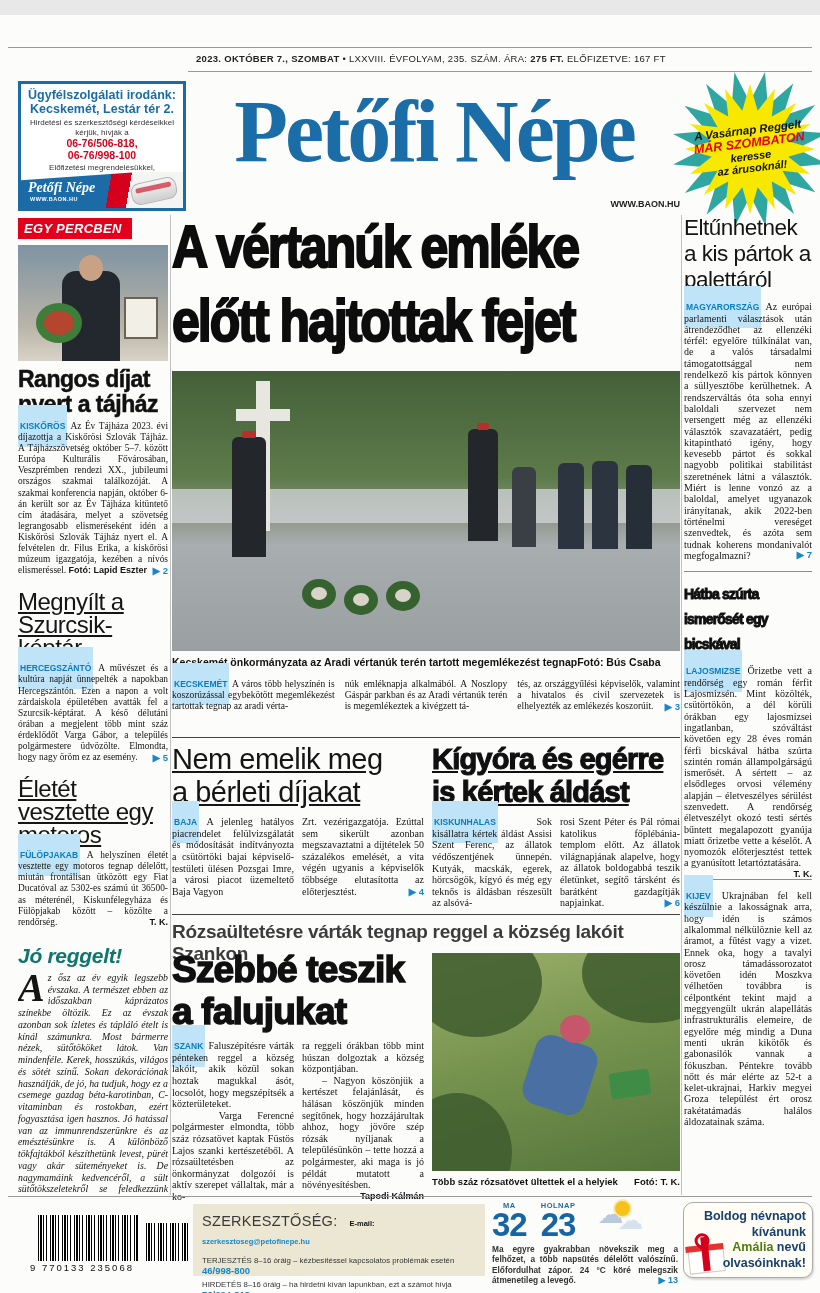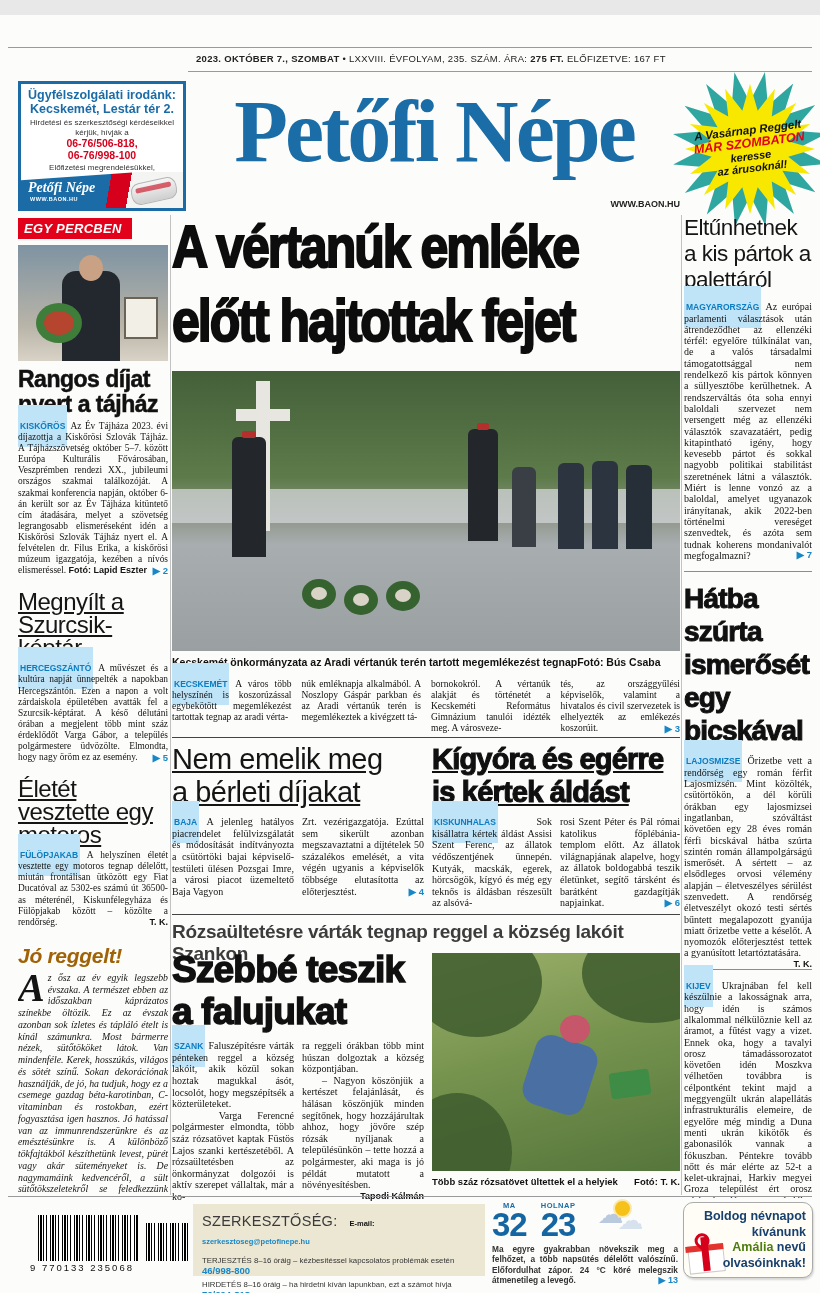--- a/index.html
+++ b/index.html
@@ -59,21 +59,21 @@
   .banner{display:inline-block;background:#e2001a;color:#fff;font-weight:bold;font-style:italic;
           font-size:13px;padding:3px 10px 3px 6px;letter-spacing:.3px;margin-bottom:6px;}
   .photo-award{position:relative;width:150px;height:116px;background:linear-gradient(180deg,#7e93a2,#b9b4a8 70%,#d8d3c6);margin-bottom:6px;}
   .ap-person{position:absolute;left:44px;top:26px;width:58px;height:90px;background:#23282e;border-radius:14px 14px 0 0;}
   .ap-head{position:absolute;left:61px;top:10px;width:24px;height:26px;background:#c9a184;border-radius:50%;}
   .ap-wreath{position:absolute;left:18px;top:58px;width:46px;height:40px;background:#3f7d3a;border-radius:50%;}
   .ap-wreath::after{content:"";position:absolute;left:8px;top:8px;width:30px;height:24px;background:#b5452f;border-radius:50%;}
   .ap-plaque{position:absolute;right:10px;top:52px;width:30px;height:38px;background:#f2efe6;border:2px solid #6b6356;}
   .hl-a1{font-size:23px;line-height:25px;font-weight:bold;-webkit-text-stroke:.5px #111;letter-spacing:-.5px;margin:4px 0 3px;}
   .hl-sm{font-size:24px;line-height:23px;margin:14px 0 2px;text-decoration:underline;}
-  .greet-title{color:#a16207;font-weight:bold;font-style:italic;font-size:21px;margin:16px 0 4px;letter-spacing:-.3px;}
+  .greet-title{color:#0f766e;font-weight:bold;font-style:italic;font-size:21px;margin:16px 0 4px;letter-spacing:-.3px;}
   .greet{font-style:italic;font-size:9.8px;line-height:1.2;}
   .dropcap{float:left;font-family:"Liberation Serif",serif;font-size:40px;line-height:32px;font-weight:bold;
            font-style:italic;padding-right:3px;}
   .portal-label{font-size:13px;margin:2px 0 4px;}
   
   .mainhl{position:absolute;left:172px;top:194px;width:512px;margin:0;font-size:50px;line-height:62px;
           font-weight:bold;color:#0d0d0d;-webkit-text-stroke:1.8px #0d0d0d;letter-spacing:-2px;
           transform:scaleY(1.2);transform-origin:top left;}
   .main-photo{left:172px;top:356px;width:508px;height:280px;background:linear-gradient(180deg,#44603a 0%,#5d7b4a 38%,#8e9487 52%,#a8aeb0 62%,#9aa0a2 100%);}
   .mp-wall{position:absolute;left:0;top:118px;width:100%;height:34px;background:#cdd1d2;opacity:.8;}
@@ -97,21 +97,21 @@
   .rose-photo{left:432px;top:938px;width:248px;height:218px;background:linear-gradient(165deg,#9bb06a 0%,#76934e 45%,#55763c 100%);}
   .rp-bush{position:absolute;border-radius:50%;background:#3e5c2e;opacity:.85;}
   .rp-torso{position:absolute;left:96px;top:86px;width:64px;height:72px;background:#4a6fa3;border-radius:16px;transform:rotate(18deg);}
   .rp-scarf{position:absolute;left:128px;top:62px;width:30px;height:28px;background:#c6566a;border-radius:50%;}
   .rp-can{position:absolute;left:178px;top:118px;width:40px;height:26px;background:#3e8c46;border-radius:4px;transform:rotate(-8deg);}
   .rose-cap{position:absolute;left:432px;top:1161px;width:248px;display:flex;justify-content:space-between;}
   .rose-cap .cap{font-size:9.5px;}
   
   .col-right{position:absolute;left:684px;top:198px;width:128px;height:985px;overflow:hidden;}
   .hl-r{font-size:22.5px;line-height:26px;margin:2px 0 8px;}
-  .hl-r2{font-size:28px;line-height:33px;margin:2px 0 8px;-webkit-text-stroke:1px #101010;}
+  .hl-r2{font-size:14px;line-height:25px;margin:2px 0 8px;-webkit-text-stroke:1px #101010;}
   .col-right .body{font-size:10px;line-height:1.13;}
   
   .barcode{position:absolute;left:30px;top:1192px;width:165px;height:66px;}
   .bc-bars{position:absolute;background:repeating-linear-gradient(90deg,#000 0 1px,#fff 1px 2px,#000 2px 4px,#fff 4px 5px,#000 5px 6px,#fff 6px 8px,#000 8px 9px,#fff 9px 12px);}
   .bc-main{left:8px;top:8px;width:100px;height:46px;}
   .bc-addon{left:116px;top:16px;width:44px;height:38px;}
   .bc-addon-label{position:absolute;left:116px;top:14px;width:44px;text-align:center;font-size:8px;letter-spacing:3px;}
   .bc-num{position:absolute;left:0;top:55px;font-size:9.5px;letter-spacing:2px;}
   .editorial{position:absolute;left:193px;top:1189px;width:292px;height:72px;background:#ece7d3;box-sizing:border-box;padding:8px 9px;}
   .ed-title{font-size:14.5px;color:#3a3a3a;letter-spacing:.3px;}
@@ -221,21 +221,20 @@
     <span class="wreath" style="left:172px;top:214px"></span>
     <span class="wreath" style="left:214px;top:210px"></span>
   </div>
   <div class="caption-row">
     <span class="cap">Kecskemét önkormányzata az Aradi vértanúk terén tartott megemlékezést tegnap</span>
     <span class="cap">Fotó: Bús Csaba</span>
   </div>
   <div class="lead-cols">
     <div class="lc"><span class="kw">KECSKEMÉT</span> <span>A város több helyszínén is koszorúzással egybekötött megemlékezést tartottak tegnap az aradi vérta-</span></div>
     <div class="lc">núk emléknapja alkalmából. A Noszlopy Gáspár parkban és az Aradi vértanúk terén is megemlékeztek a kivégzett tá-</div>
-    <div class="lc">bornokokról. A vértanúk alakját és történetét a Kecskeméti Református Gimnázium tanulói idézték meg. A városveze-</div>
     <div class="lc"><span>tés, az országgyűlési képviselők, valamint a hivatalos és civil szervezetek is elhelyezték az emlékezés koszorúit.</span> <span class="ref">▶ 3</span></div>
   </div>
   <div class="hrule" style="left:172px;top:722px;width:508px;background:#444"></div>
 
   <div class="mid-left">
     <h2 class="hl-light hl-md">
         <span class="line">Nem emelik meg</span>
         <span class="line">a bérleti díjakat</span>
       </h2>
     <div class="two-col">

